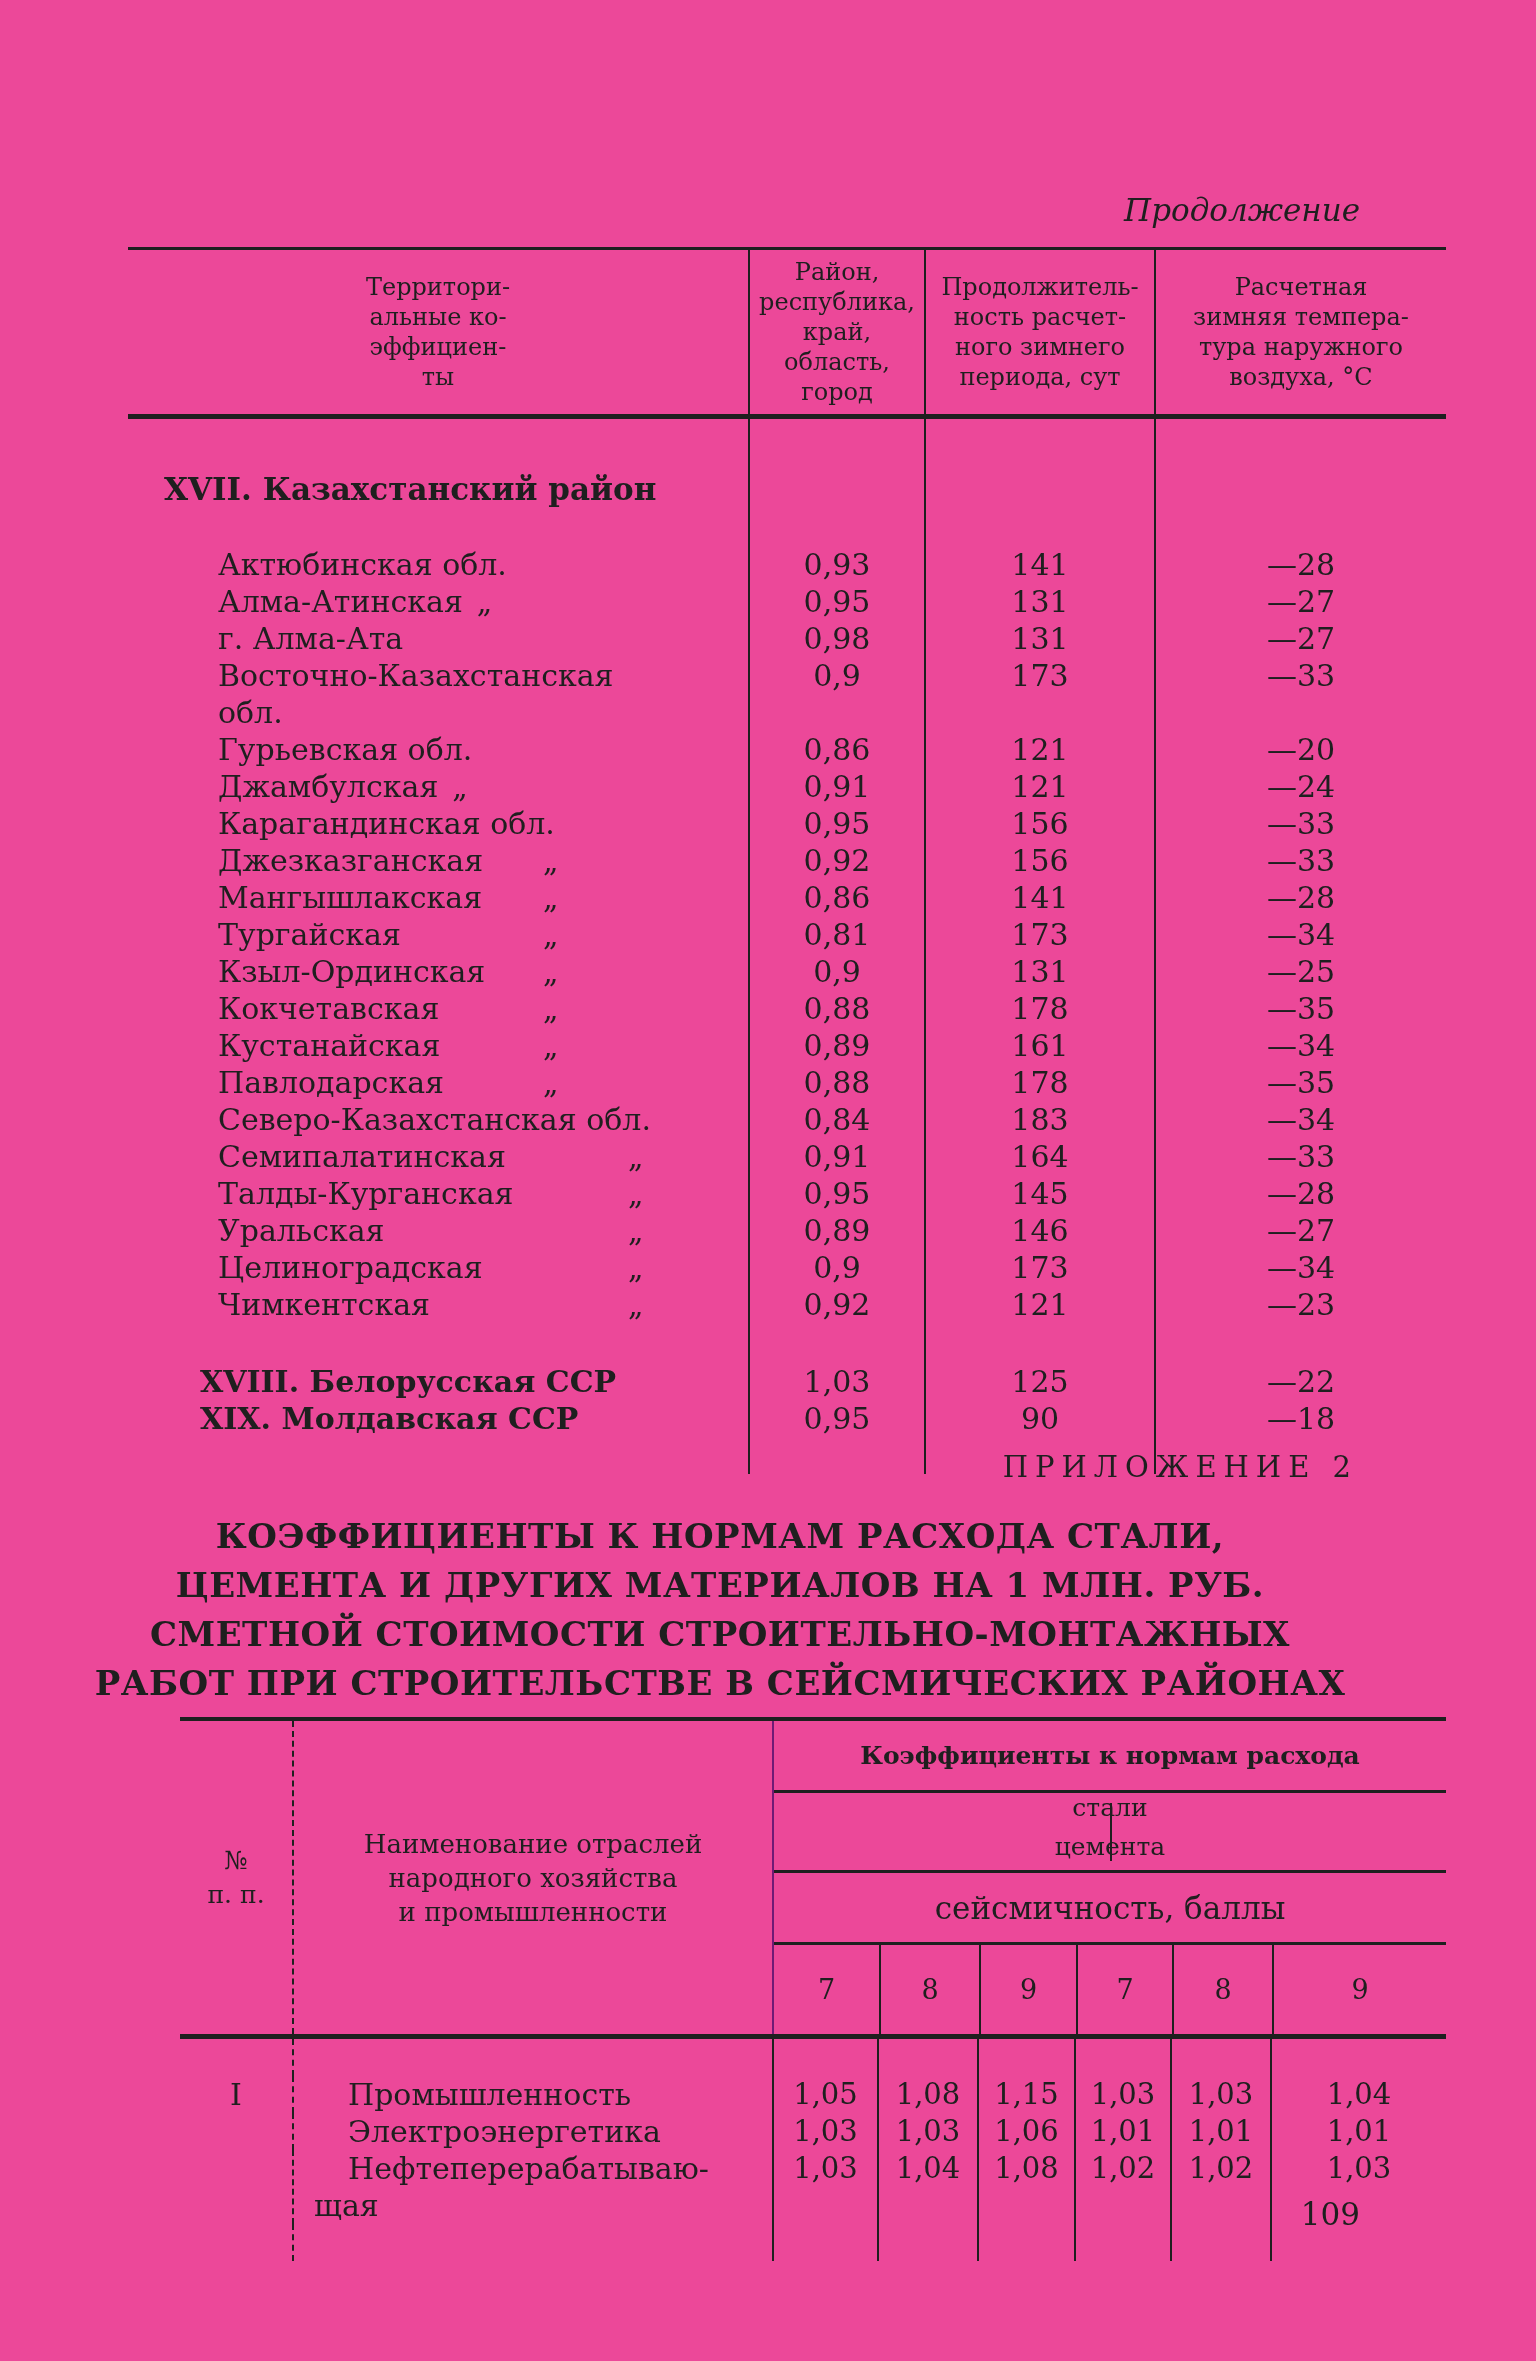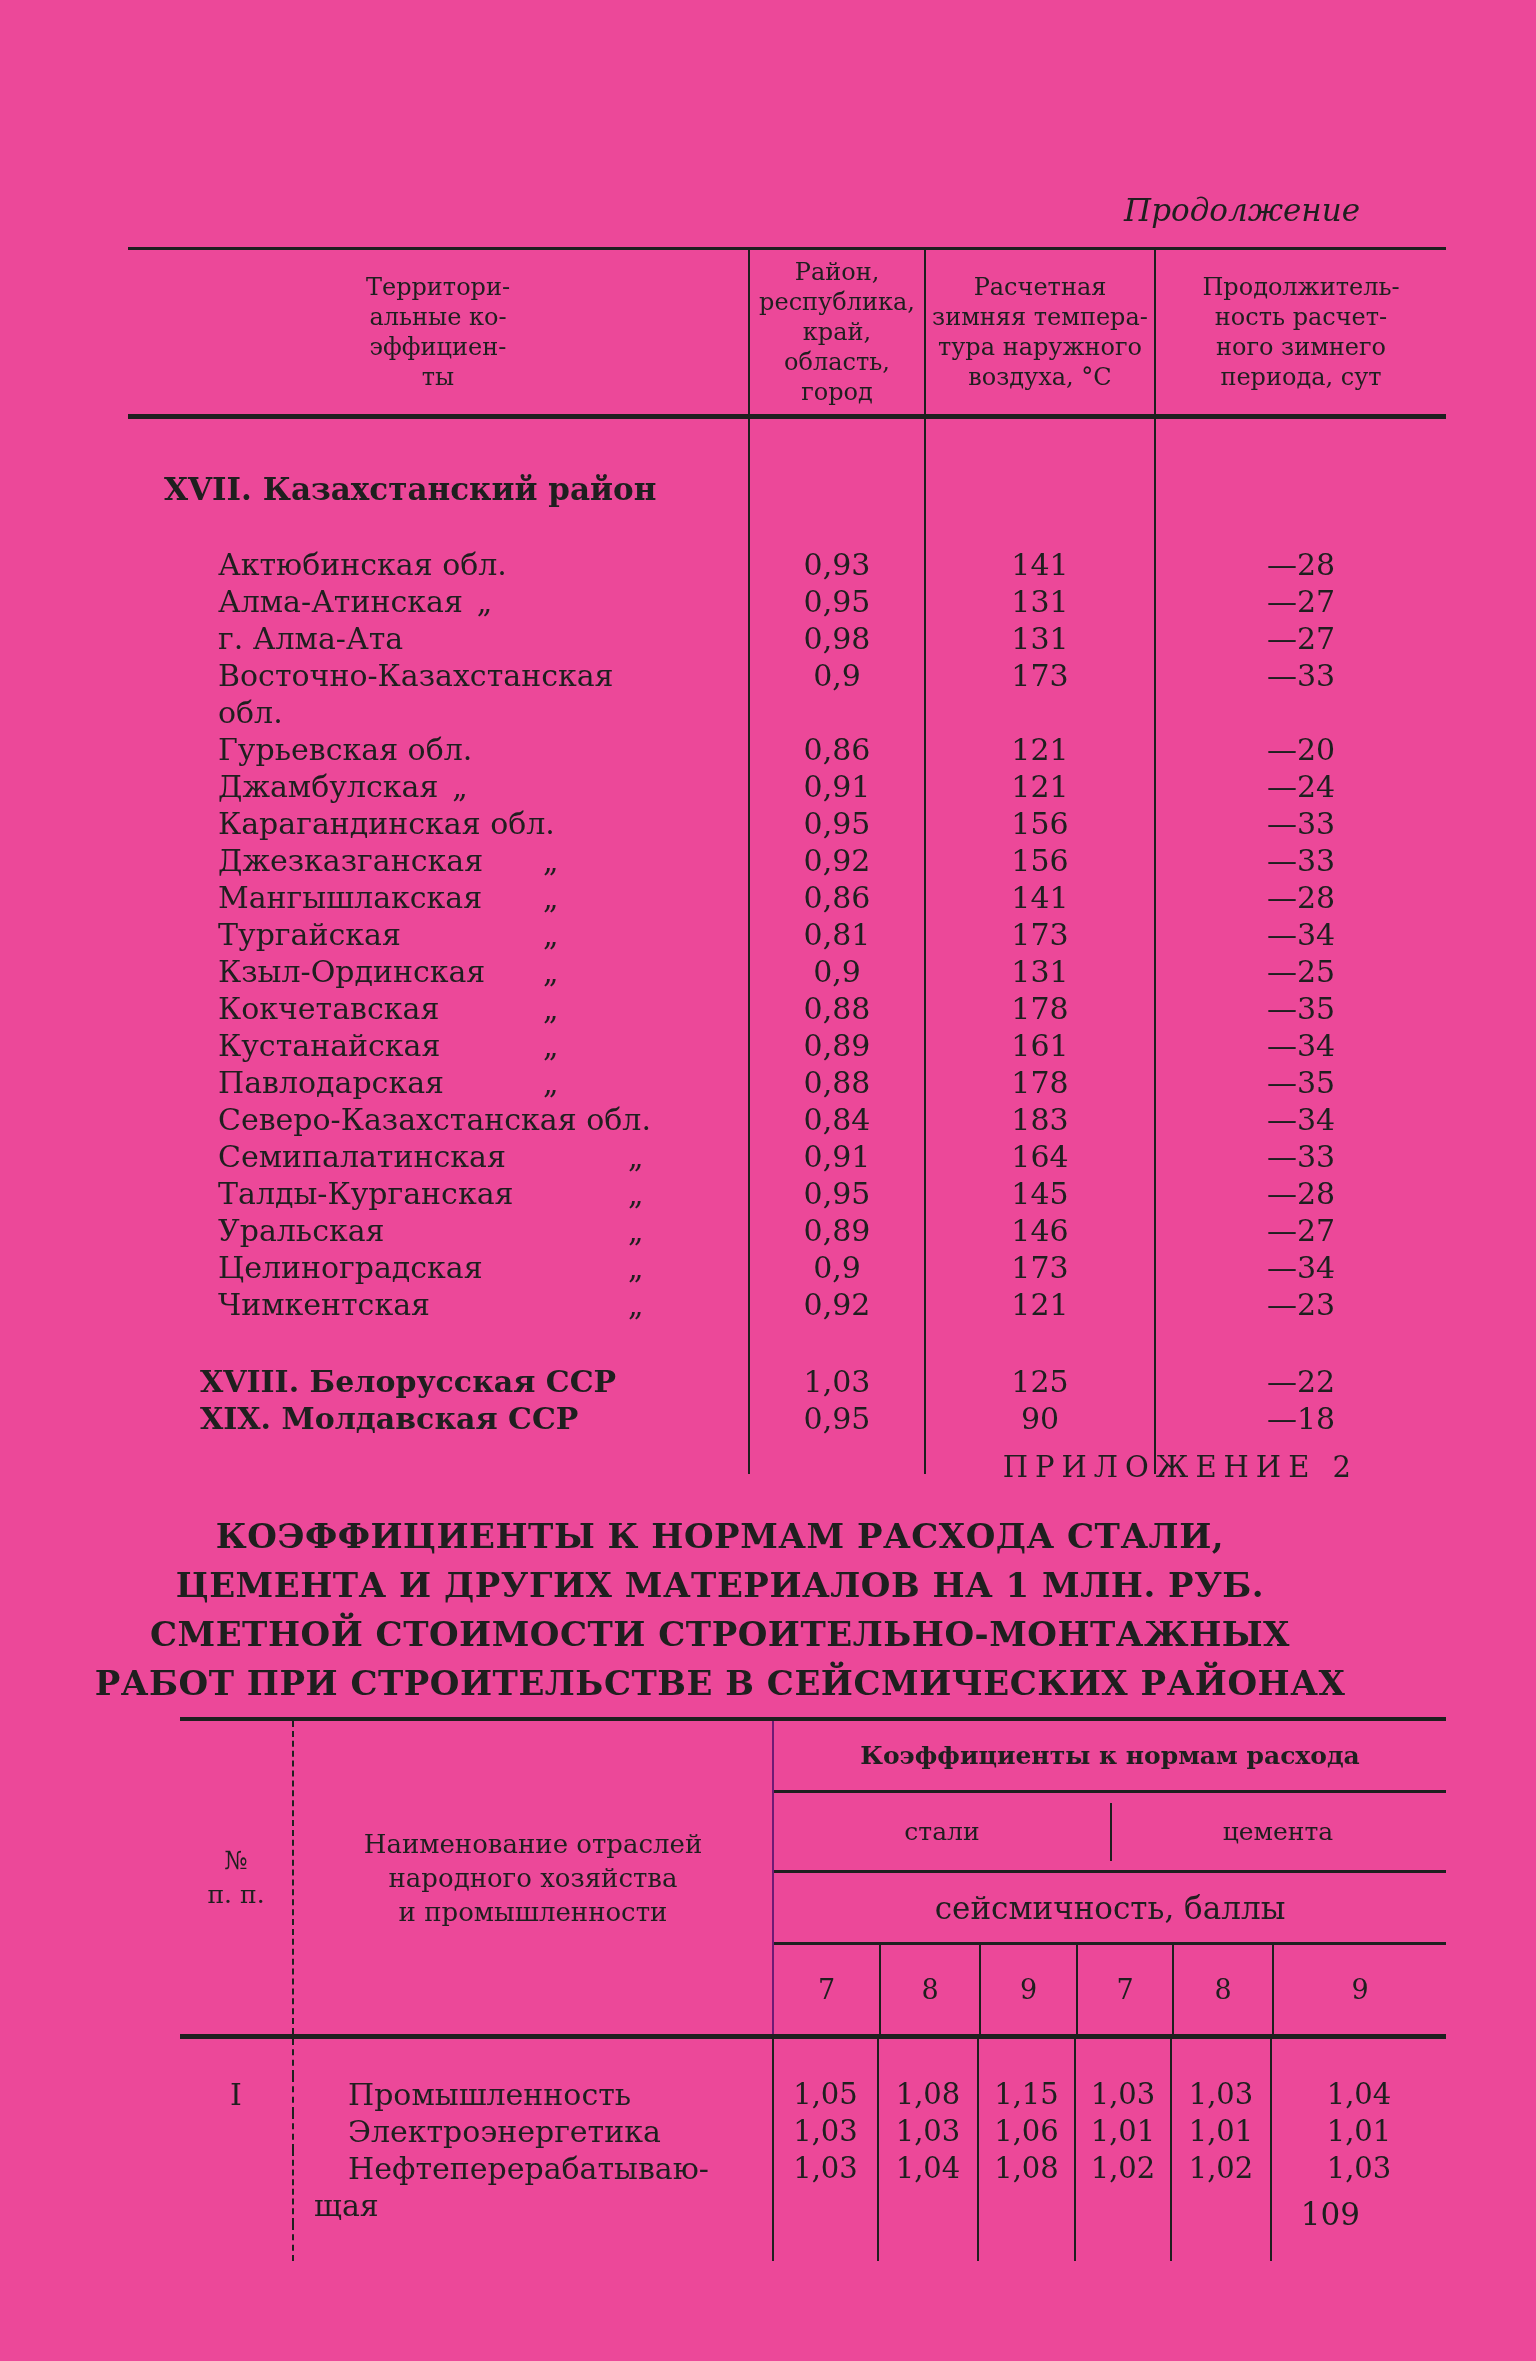--- a/index.html
+++ b/index.html
@@ -40,21 +40,21 @@
   .t2{position:absolute;left:180px;top:1717px;width:1266px;border-top:4px solid #1f1f1f;}
   .t2head{display:flex;height:318px;border-bottom:5px solid #1f1f1f;box-sizing:border-box;}
   .h-num{width:112px;display:flex;align-items:center;justify-content:center;
     white-space:pre-line;text-align:center;font-size:25px;line-height:34px;}
   .h-name{width:480px;border-left:2px dashed #1f1f1f;display:flex;align-items:center;justify-content:center;
     white-space:pre-line;text-align:center;font-size:26px;line-height:34px;box-sizing:border-box;}
   .h-coef{flex:1;border-left:2px solid #701a75;display:flex;flex-direction:column;justify-content:center;}
   .b1{height:72px;border-bottom:3px solid #1f1f1f;display:flex;align-items:center;justify-content:center;
     font-size:25px;font-weight:bold;box-sizing:border-box;}
   .b2{height:80px;border-bottom:3px solid #1f1f1f;display:flex;align-items:center;position:relative;
-    font-size:25px;box-sizing:border-box;}
+    font-size:25px;box-sizing:border-box;flex-direction:column;}
   .b2 .half{flex:1;text-align:center;}
   .b2 .mid-div{position:absolute;left:50%;top:10px;width:2px;height:58px;background:#1f1f1f;}
   .b3{height:72px;border-bottom:3px solid #1f1f1f;display:flex;align-items:center;justify-content:center;
     font-size:31px;box-sizing:border-box;}
   .b4{flex:1;display:flex;}
   .b4>div{display:flex;align-items:center;justify-content:center;font-size:27px;box-sizing:border-box;}
   .b4>div+div{border-left:2px solid #1f1f1f;}
   .t2row{display:flex;min-height:37px;}
   .c2num{width:112px;text-align:center;font-size:30px;line-height:37px;}
   .c2name{width:480px;border-left:2px dashed #1f1f1f;box-sizing:border-box;padding-left:20px;
@@ -70,28 +70,28 @@
   <div class="prod">Продолжение</div>
 
   <div class="t1">
     <div class="thead">
       <div>Территори-
 альные ко-
 эффициен-
 ты</div>
       <div>Район, республика,
 край, область, город</div>
+      <div>Продолжитель-
+ность расчет-
+ного зимнего
+периода, сут</div>
       <div>Расчетная
 зимняя темпера-
 тура наружного
 воздуха, °С</div>
-      <div>Продолжитель-
-ность расчет-
-ного зимнего
-периода, сут</div>
     </div>
 
     <div class="row" style="height:50px">
         <div class="cname"></div>
         <div class="cnum"></div>
         <div class="cnum"></div>
         <div class="cnum"></div>
       </div>
 
     <div class="row">

